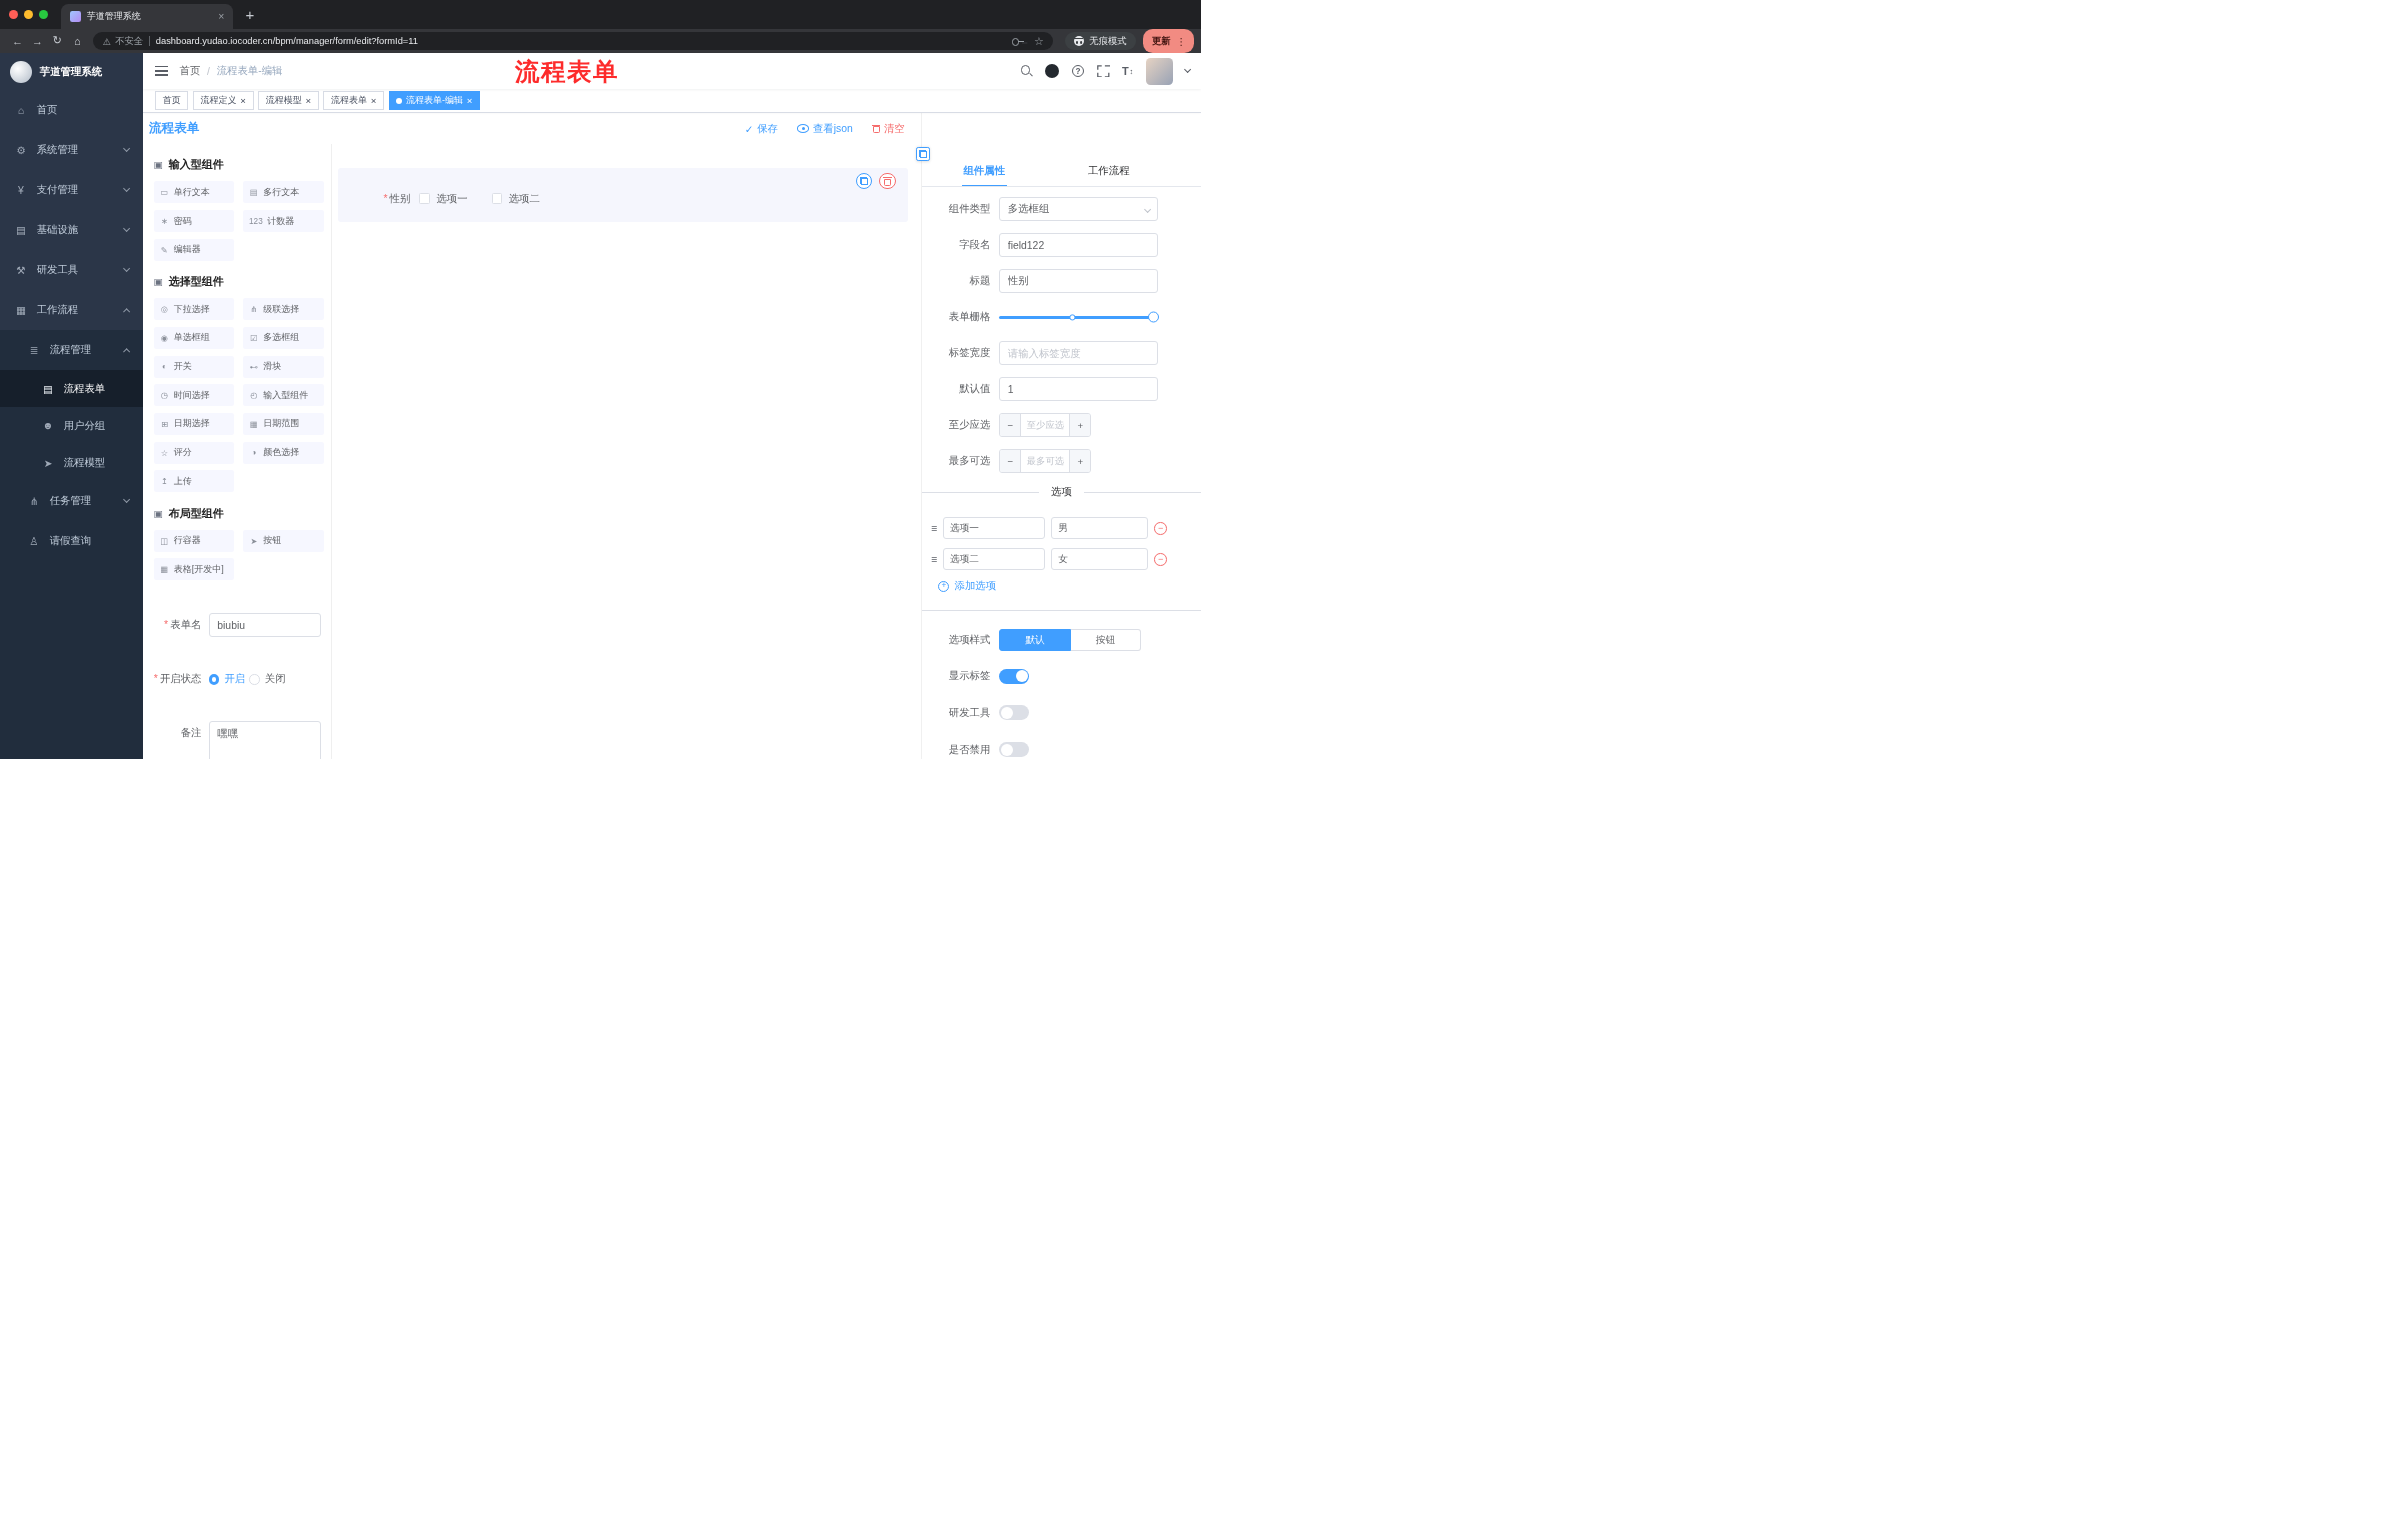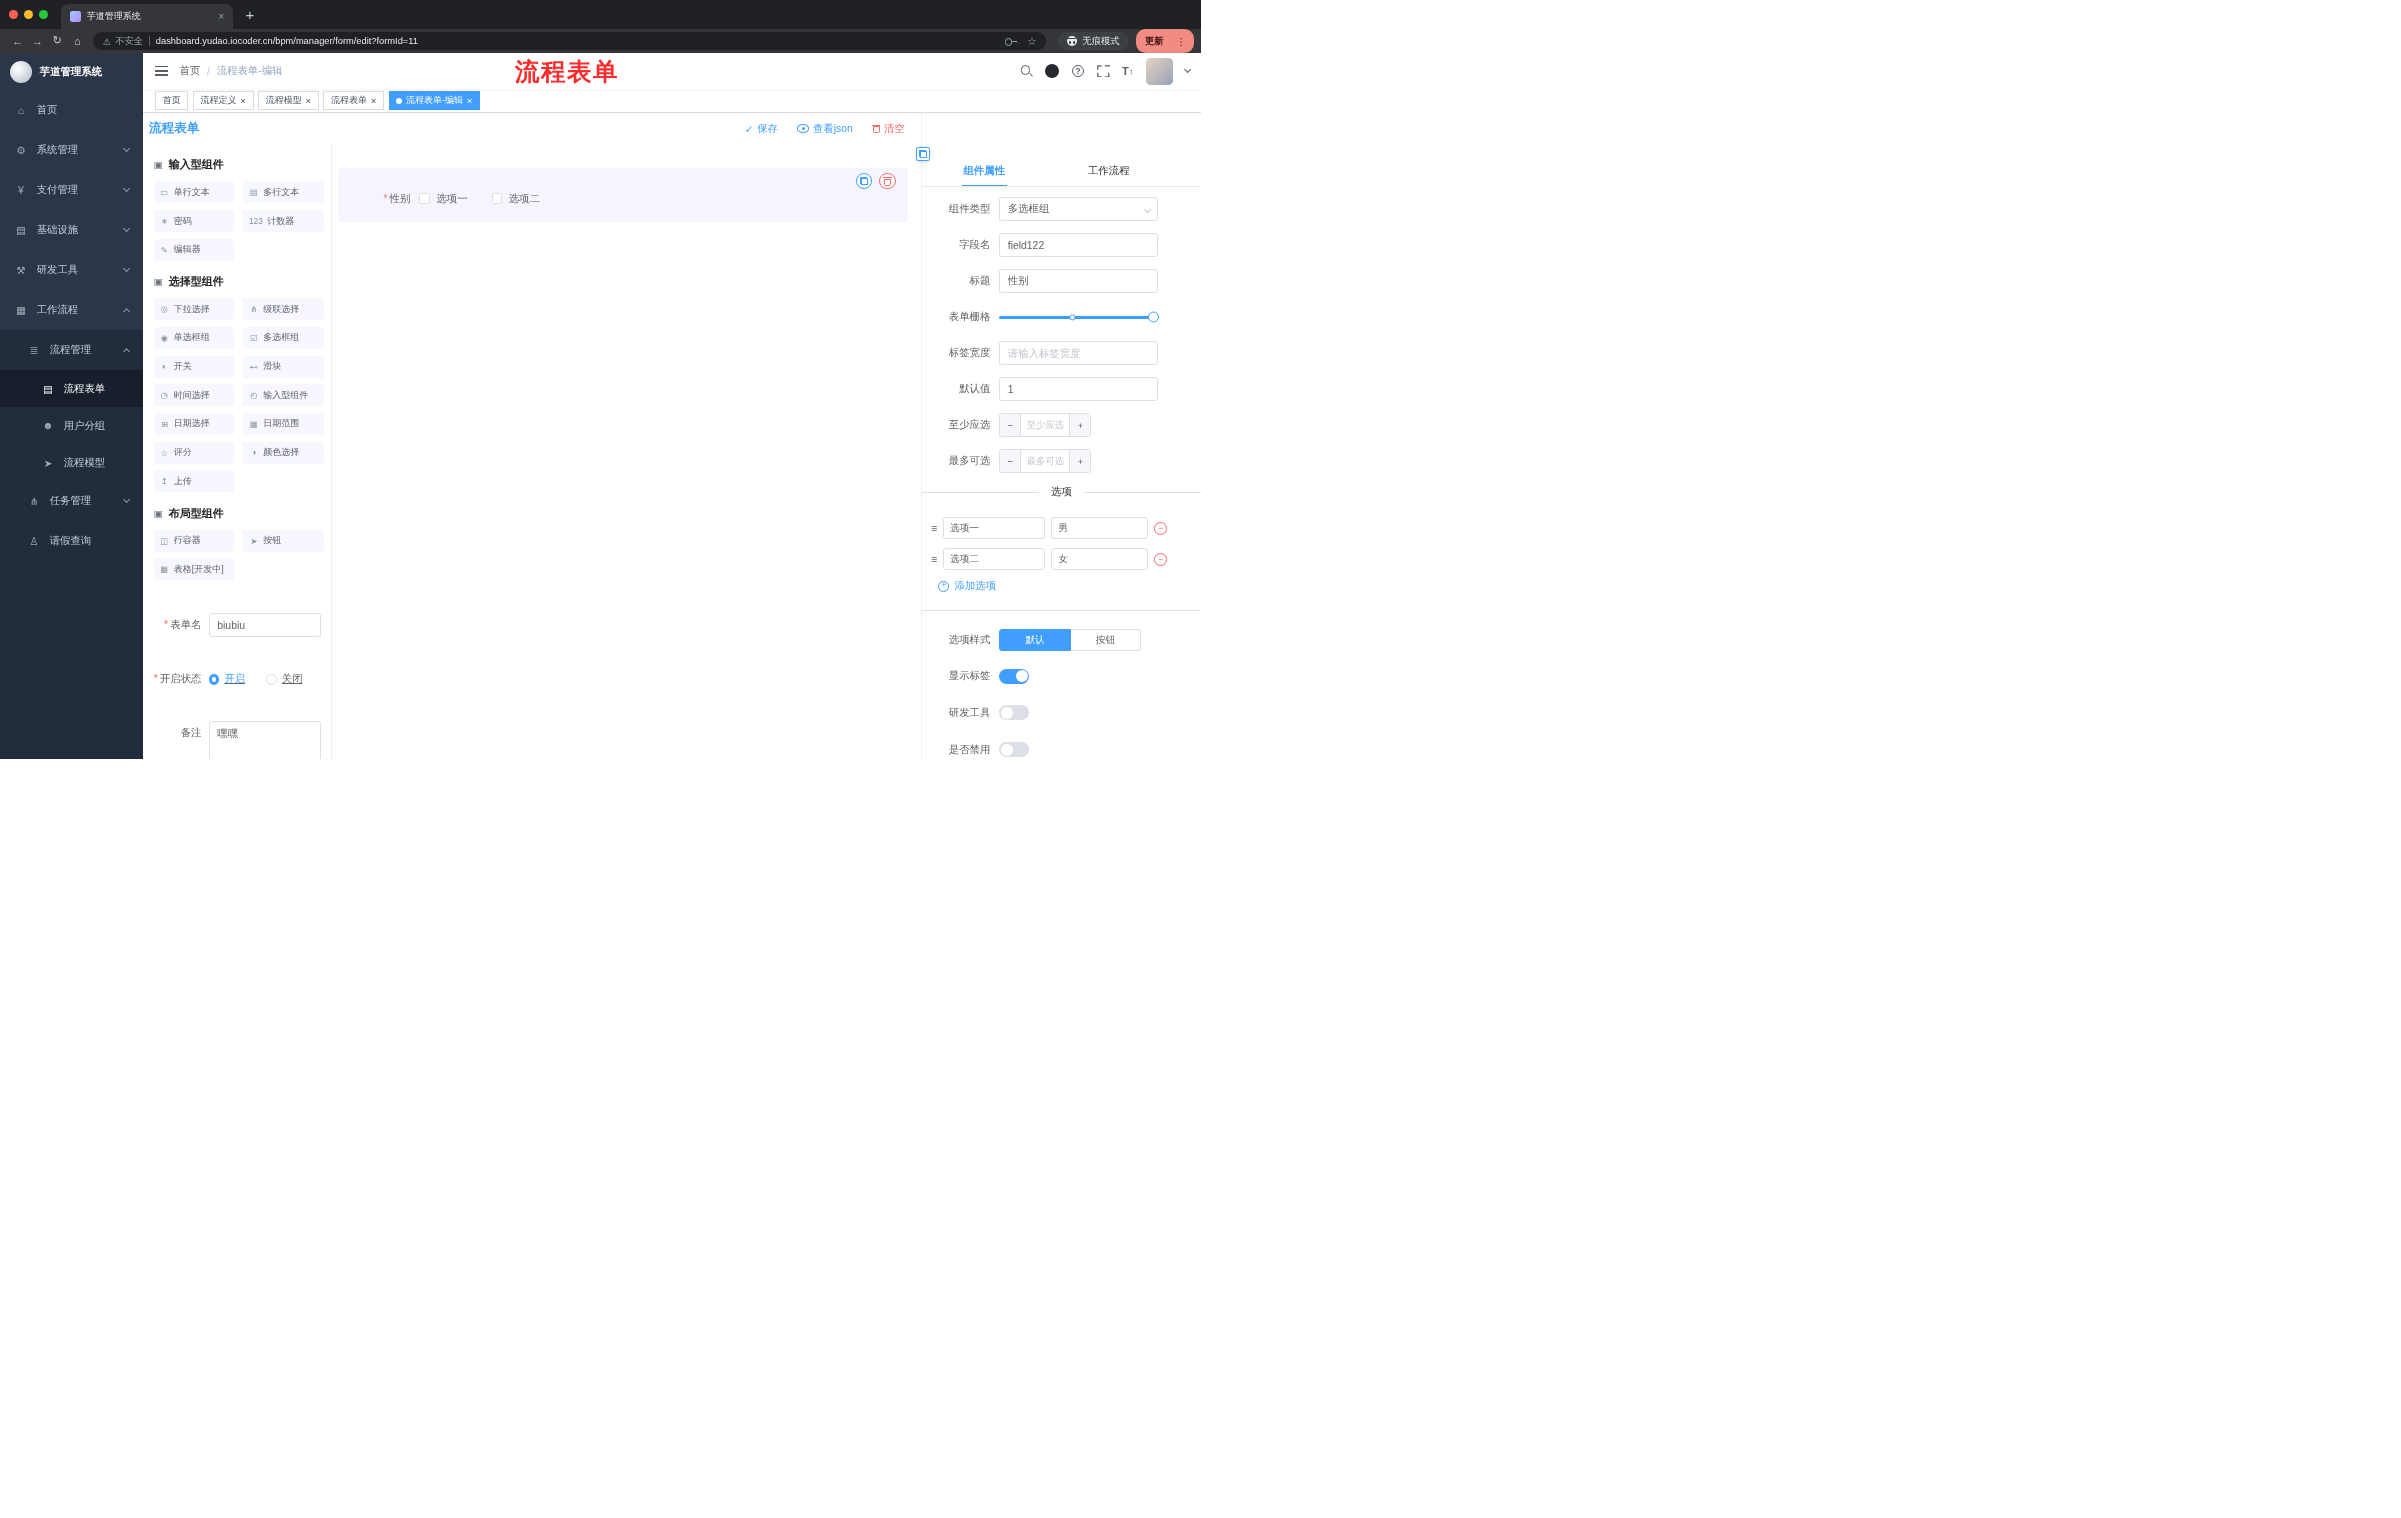--- a/index.html
+++ b/index.html
@@ -25,21 +25,21 @@
   .url { color:#e8eaed; white-space:nowrap; }
   .addr-right { margin-left:auto; display:flex; gap:10.4px; align-items:center; color:#9aa0a6; }
   .i-key{position:relative;width:12px;height:6.7px;display:inline-block}
   .i-key::before{content:"";position:absolute;left:0;top:0.7px;width:5.2px;height:5.2px;border:1.1px solid #9aa0a6;border-radius:50%}
   .i-key::after{content:"";position:absolute;left:6px;top:3px;width:6px;height:1.1px;background:#9aa0a6;box-shadow:3.7px 1.5px 0 -0.4px #9aa0a6}
   .star { font-size:11px; color:#9aa0a6; cursor:pointer; }
   .incog-chip { height:18.6px; background:#3c4043; border-radius:9.7px; display:flex; align-items:center; gap:5.2px; padding:0 9px; color:#e8eaed; font-size:9.3px; margin-left:6px; }
   .i-incog { width:10.4px; height:10.4px; border-radius:50%; background:#e8eaed; position:relative; }
   .i-incog::before{content:"";position:absolute;top:2.2px;left:0.7px;width:9px;height:1.5px;background:#3c4043}
   .i-incog::after{content:"";position:absolute;bottom:2.2px;left:1.9px;width:2.6px;height:2.6px;border-radius:50%;background:#3c4043;box-shadow:4.1px 0 0 #3c4043}
-  .update-pill { height:24px; background:#f28b82; border-radius:9.7px; display:flex; align-items:center; gap:13px; padding:0 7.4px 0 9px; color:#411410; font-size:9.3px; font-weight:bold; margin-left:7.4px; cursor:pointer; }
+  .update-pill { height:24px; background:#f28b82; border-radius:9.7px; display:flex; align-items:center; gap:6px; padding:0 7.4px 0 9px; color:#411410; font-size:9.3px; font-weight:bold; margin-left:7.4px; cursor:pointer; }
   .pill-kebab { font-size:9.7px; font-weight:normal; }
 
   
   .app { height:706px; display:flex; }
 
   
   .sidebar { width:143px; background:#2b3648; color:#bfcbd9; flex-shrink:0; display:flex; flex-direction:column; overflow:hidden; }
   .logo-row { height:37px; display:flex; align-items:center; gap:7.4px; padding-left:10.4px; flex-shrink:0; }
   .logo-img { width:22px; height:22px; border-radius:50%; background:radial-gradient(circle at 35% 35%, #fff, #c8cfd8 70%); flex-shrink:0; }
   .logo-title { color:#fff; font-weight:bold; font-size:10.4px; white-space:nowrap; }
@@ -111,21 +111,21 @@
   .comp-btn { height:22px; background:#f6f7ff; border-radius:2.2px; display:flex; align-items:center; gap:4.5px; padding:0 6px; font-size:9px; color:#606266; cursor:grab; overflow:hidden; white-space:nowrap; }
   .comp-btn .ci { color:#8a8f99; font-size:8.2px; min-width:9.7px; text-align:center; }
 
   .meta-form { margin-top:21px; display:flex; flex-direction:column; gap:18px; padding-right:3px; }
   .meta-row { display:flex; align-items:flex-start; gap:7.4px; font-size:10.4px; color:#606266;margin-top:12px; }
   .meta-label { width:48px; text-align:right; line-height:24px; flex-shrink:0; white-space:nowrap; }
   .req::before { content:"*"; color:#F56C6C; margin-right:2.2px; }
   .el-input { height:24px; border:0.7px solid #dcdfe6; border-radius:3px; padding:0 7.4px; font-size:10.4px; color:#606266; width:100%; outline:none; background:#fff; }
   .el-input::placeholder { color:#c0c4cc; }
   .meta-ctrl { flex:1; min-width:0; }
-  .radio-group { display:flex; gap:21px; line-height:24px;text-decoration:underline; }
+  .radio-group { display:flex; gap:4px; line-height:24px; }
   .radio { display:flex; align-items:center; gap:5.2px; cursor:pointer; color:#606266; }
   .radio-dot { width:10.4px; height:10.4px; border-radius:50%; border:0.7px solid #dcdfe6; background:#fff; }
   .radio.checked .radio-dot { border:3px solid #409EFF; }
   .radio.checked .radio-txt { color:#409EFF; }
   .textarea { min-height:42px; border:0.7px solid #dcdfe6; border-radius:3px; padding:4.5px 7.4px; font-size:10.4px; color:#606266; background:#fff; cursor:text; }
 
   
   .canvas { flex:1; padding:16.3px 13.4px 0 6px; min-width:0; }
   .field-row { display:flex; align-items:center; }
   .field-label { width:71px; text-align:right; padding-right:9px; font-size:10.4px; color:#606266; flex-shrink:0; white-space:nowrap; }

